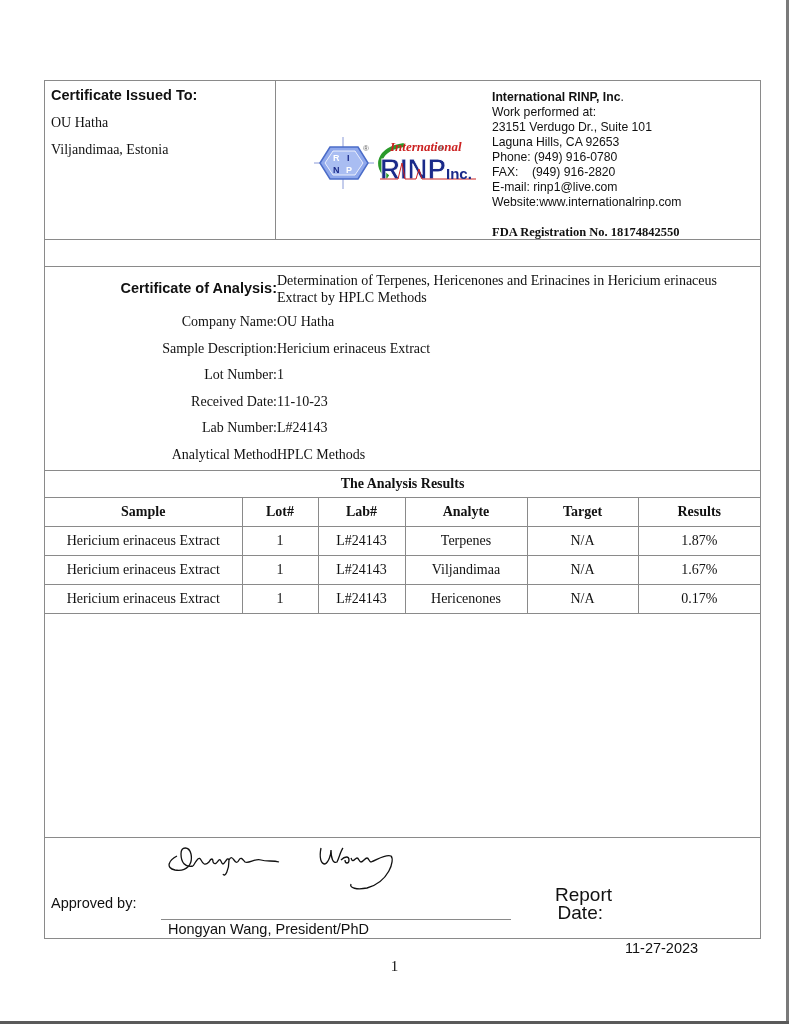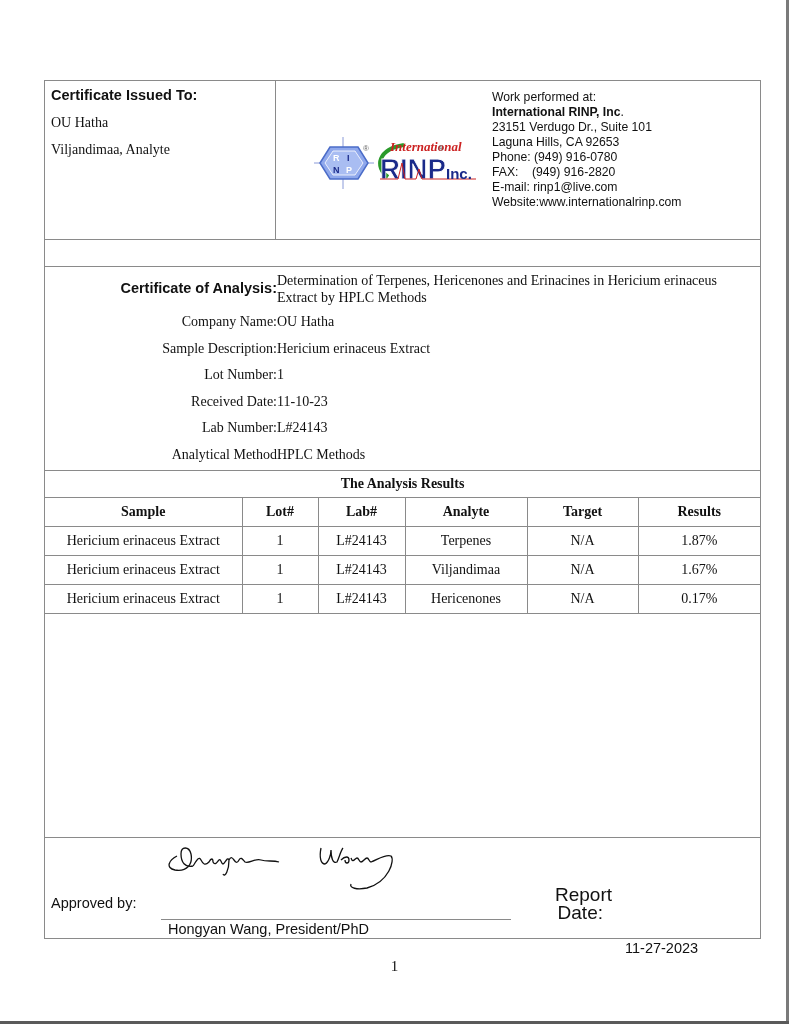--- a/index.html
+++ b/index.html
@@ -57,21 +57,21 @@
 
 <div class="page-edge-right"></div>
 <div class="page-edge-bottom"></div>
 
 <div class="frame">
 
   <div class="header">
     <div class="issued">
       <h3>Certificate Issued To:</h3>
       <p>OU Hatha</p>
-      <p>Viljandimaa, Analyte</p>
+      <p>Viljandimaa, Estonia</p>
     </div>
 
     <div class="logo-cell">
       <svg width="216" height="158" viewBox="0 0 216 158">
 
         <line x1="38" y1="82" x2="98" y2="82" stroke="#8a9ad8" stroke-width="1"></line>
         <line x1="67" y1="56" x2="67" y2="108" stroke="#8a9ad8" stroke-width="1"></line>
 
         <polygon points="44,82 54,66 82,66 92,82 82,98 54,98" fill="#8fa8ec" stroke="#4b6cc8" stroke-width="1.5"></polygon>
         <polygon points="49,82 57,70 79,70 87,82 79,94 57,94" fill="#a9bdf2" stroke="#ffffff" stroke-width="0.8"></polygon>
@@ -87,28 +87,29 @@
         <text x="162" y="70" font-family="Liberation Sans, sans-serif" font-size="8" fill="#666">®</text>
 
         <text x="104" y="98" font-family="Liberation Sans, sans-serif" font-weight="bold" font-size="30" fill="#1a2a8a" stroke="#ffffff" stroke-width="0.8" textLength="66" lengthAdjust="spacingAndGlyphs">RINP</text>
 
         <polyline points="104,98 122,98 126,82 129,98 140,98 143,88 146,98 200,98" stroke="#cc2222" stroke-width="1" fill="none"></polyline>
         <text x="170" y="98" font-family="Liberation Sans, sans-serif" font-weight="bold" font-size="15" fill="#1a2a8a">Inc.</text>
       </svg>
     </div>
 
     <div class="contact">
+      <div><span class="bold">International RINP, Inc</span><span>.</span></div>
       <div>Work performed at:</div>
-      <div><span class="bold">International RINP, Inc</span><span>.</span></div>
       <div>23151 Verdugo Dr., Suite 101</div>
       <div>Laguna Hills, CA 92653</div>
       <div style="white-space:pre">Phone: (949) 916-0780</div>
       <div style="white-space:pre">FAX:    (949) 916-2820</div>
       <div>E-mail: rinp1@live.com</div>
       <div>Website:www.internationalrinp.com</div>
+      <div class="fda">FDA Registration No. 18174842550</div>
     </div>
   </div>
 
   <div class="spacer-row"></div>
 
   <div class="info">
     <div class="info-row first">
       <div class="lbl">Certificate of Analysis:</div>
       <div class="val">Determination of Terpenes, Hericenones and Erinacines in Hericium erinaceus Extract by HPLC Methods</div>
     </div>

